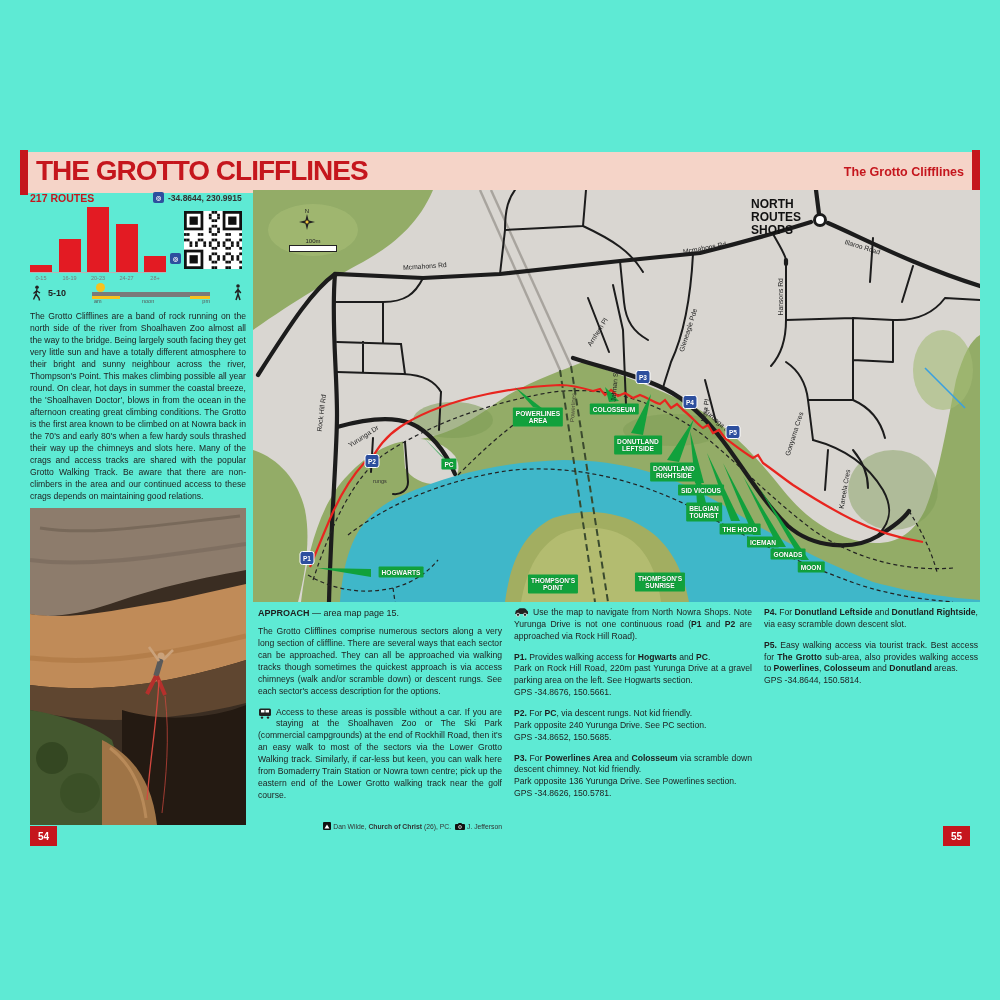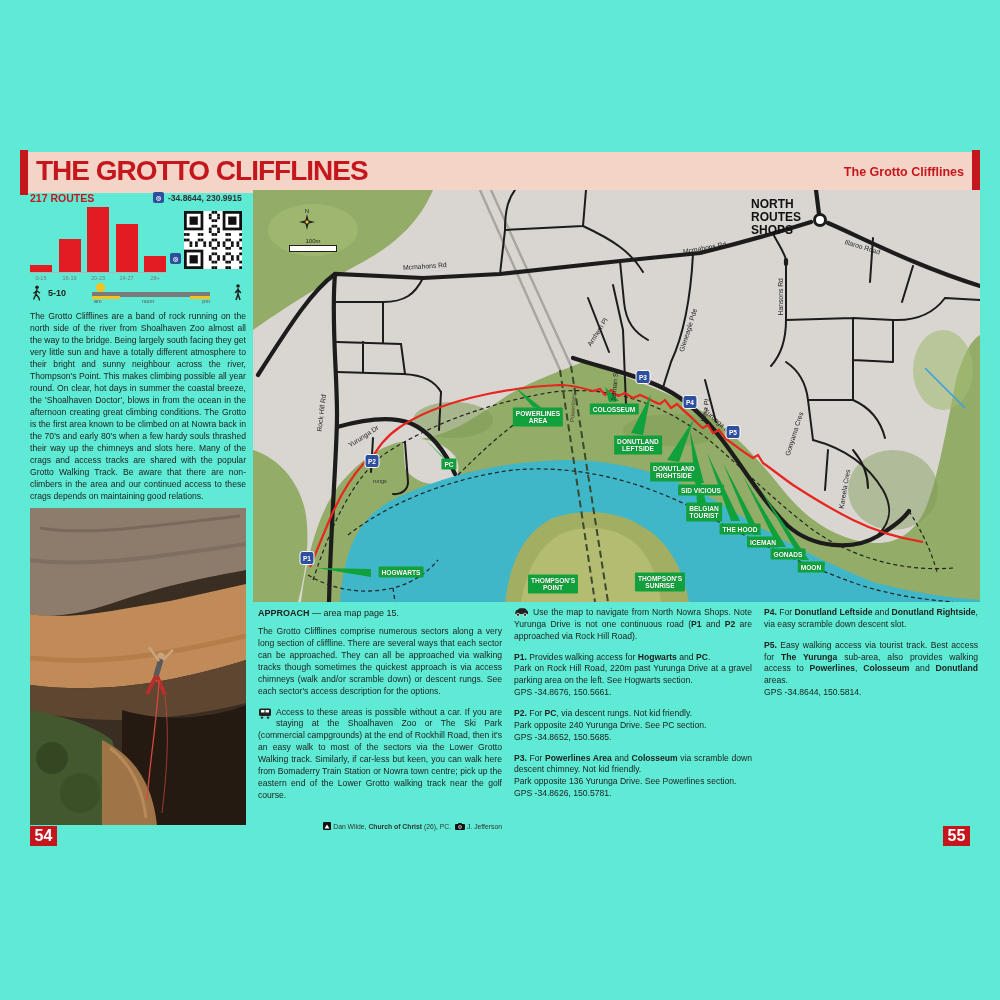--- a/index.html
+++ b/index.html
@@ -33,21 +33,21 @@
   .sun-widget{position:absolute;left:60px;top:0px;width:125px;height:22px;}
   .sun-dot{position:absolute;left:6px;top:0px;width:9px;height:9px;border-radius:50%;background:#f7c21e;}
   .sun-bar{position:absolute;left:2px;top:9px;width:118px;height:5px;background:#7a7a7a;}
   .sun-bar .seg{position:absolute;bottom:-2px;height:3px;background:#f7c21e;}
   .sun-labels{position:absolute;left:2px;top:15px;width:118px;font-size:5.5px;color:#555;}
   .sun-labels .am{position:absolute;left:2px;} .sun-labels .noon{position:absolute;left:50px;}
   .sun-labels .pm{position:absolute;right:0px;}
   .intro{left:30px;top:310px;width:216px;font-size:8.6px;line-height:1.4;text-align:justify;color:#1e1e1e;}
   .photo{left:30px;top:508px;width:216px;height:317px;}
 
-  .pageno{width:27px;height:20px;background:#c5161d;color:#fff;font-size:16px;font-weight:bold;
+  .pageno{width:27px;height:20px;background:#c5161d;color:#fff;font-size:10px;font-weight:bold;
           display:flex;align-items:center;justify-content:center;}
   .pageno.l{left:30px;top:826px;} .pageno.r{left:943px;top:826px;}
 
   
   .map{left:253px;top:190px;width:727px;height:412px;background:#d9d6d1;}
   .map svg.base{position:absolute;left:0;top:0;}
   .sec-label{position:absolute;transform:translate(-50%,-50%);background:#11a13c;color:#fff;
              font-size:6.6px;font-weight:bold;text-align:center;line-height:1.2;
              padding:1.5px 3px;border-radius:1px;white-space:nowrap;z-index:6;
              text-shadow:0 0 1px rgba(0,60,10,.6);}
@@ -467,21 +467,21 @@
         <div class="rline"><span>Park opposite 136 Yurunga Drive. See Powerlines section.</span></div>
         <div class="rline"><span>GPS -34.8626, 150.5781.</span></div>
       </div>
   </div>
 
   <div class="col col3">
     <div class="para">
         <div class="rline"><b>P4.</b><span> For </span><b>Donutland Leftside</b><span> and </span><b>Donutland Rightside</b><span>, via easy scramble down descent slot.</span></div>
       </div>
     <div class="para">
-        <div class="rline"><b>P5.</b><span> Easy walking access via tourist track. Best access for </span><b>The Yurunga</b><span> sub-area, also provides walking access to </span><b>Powerlines</b><span>, </span><b>Colosseum</b><span> and </span><b>Donutland</b><span> areas.</span></div>
+        <div class="rline"><b>P5.</b><span> Easy walking access via tourist track. Best access for </span><b>The Grotto</b><span> sub-area, also provides walking access to </span><b>Powerlines</b><span>, </span><b>Colosseum</b><span> and </span><b>Donutland</b><span> areas.</span></div>
         <div class="rline"><span>GPS -34.8644, 150.5814.</span></div>
       </div>
   </div>
 
   <div class="abs caption">
     <svg class="cap-icon" width="8" height="8" viewBox="0 0 8 8">
       <rect width="8" height="8" rx="1" fill="#111"></rect>
         <polygon points="1.5,6.5 4,2.5 6.5,6.5" fill="#fff"></polygon>
     </svg><span>Dan Wilde, </span><b>Church of Christ</b><span> (26), PC.</span>
     <svg class="cap-icon" width="10" height="7" viewBox="0 0 10 7">

